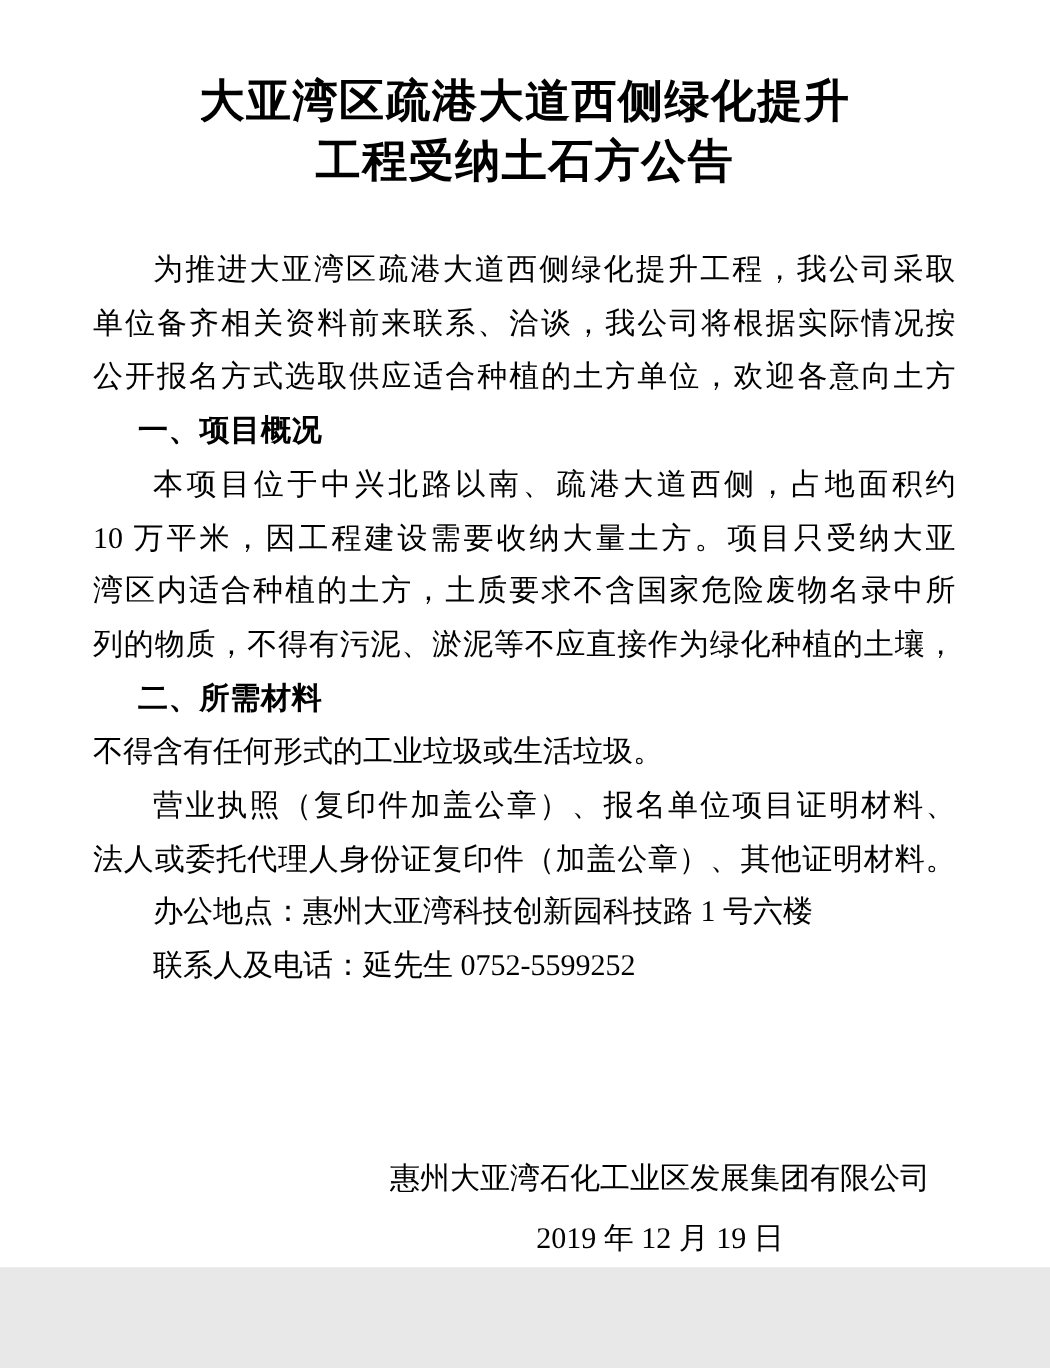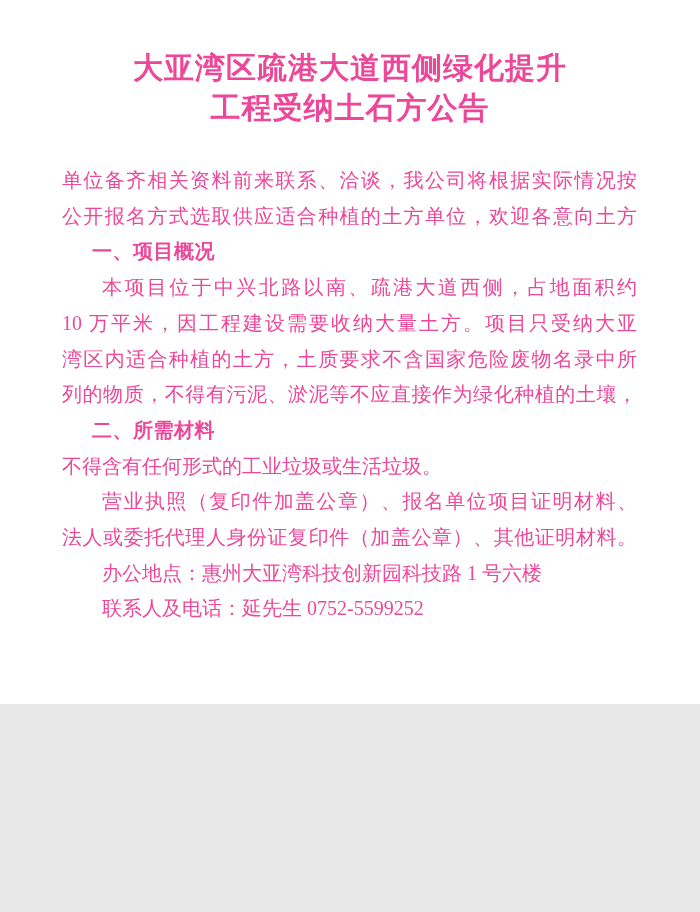--- a/index.html
+++ b/index.html
@@ -1,22 +1,22 @@
 <!DOCTYPE html>
 <html><head>
 <meta charset="utf-8">
 <style>
   html, body { margin: 0; padding: 0; background: #e8e8e8; }
   .page {
     position: relative;
     width: 700px;
-    height: 704px;
+    height: 845px;
     margin: 0 auto;
     background: #ffffff;
-    color: #ec4899;
+    color: #000000;
     overflow: hidden;
     font-family: "Liberation Serif", "DejaVu Serif", serif;
   }
   .doc-title {
     margin: 48px 40px 0 40px;
     text-align: center;
     font-size: 30px;
     line-height: 40px;
     font-weight: bold;
     letter-spacing: 1px;
@@ -55,33 +55,38 @@
 
 <div class="page">
 
   <div class="doc-title">
     <div>大亚湾区疏港大道西侧绿化提升</div>
     <div>工程受纳土石方公告</div>
   </div>
 
   <div class="doc-body">
 
+    <div class="line full indent">为推进大亚湾区疏港大道西侧绿化提升工程，我公司采取</div>
     <div class="line full">单位备齐相关资料前来联系、洽谈，我公司将根据实际情况按</div>
     <div class="line full">公开报名方式选取供应适合种植的土方单位，欢迎各意向土方</div>
 
     <div class="line heading">一、项目概况</div>
     <div class="line full indent">本项目位于中兴北路以南、疏港大道西侧，占地面积约</div>
     <div class="line full">10 万平米，因工程建设需要收纳大量土方。项目只受纳大亚</div>
     <div class="line full">湾区内适合种植的土方，土质要求不含国家危险废物名录中所</div>
     <div class="line full">列的物质，不得有污泥、淤泥等不应直接作为绿化种植的土壤，</div>
     <div class="line heading">二、所需材料</div>
 
     <div class="line">不得含有任何形式的工业垃圾或生活垃圾。</div>
     <div class="line full indent">营业执照（复印件加盖公章）、报名单位项目证明材料、</div>
     <div class="line full">法人或委托代理人身份证复印件（加盖公章）、其他证明材料。</div>
 
     <div class="line indent">办公地点：惠州大亚湾科技创新园科技路 1 号六楼</div>
     <div class="line indent">联系人及电话：延先生 0752-5599252</div>
 
   </div>
 
+  <div class="signature">
+    <div>惠州大亚湾石化工业区发展集团有限公司</div>
+    <div>2019 年 12 月 19 日</div>
+  </div>
 
 </div>
 
 </body></html>

